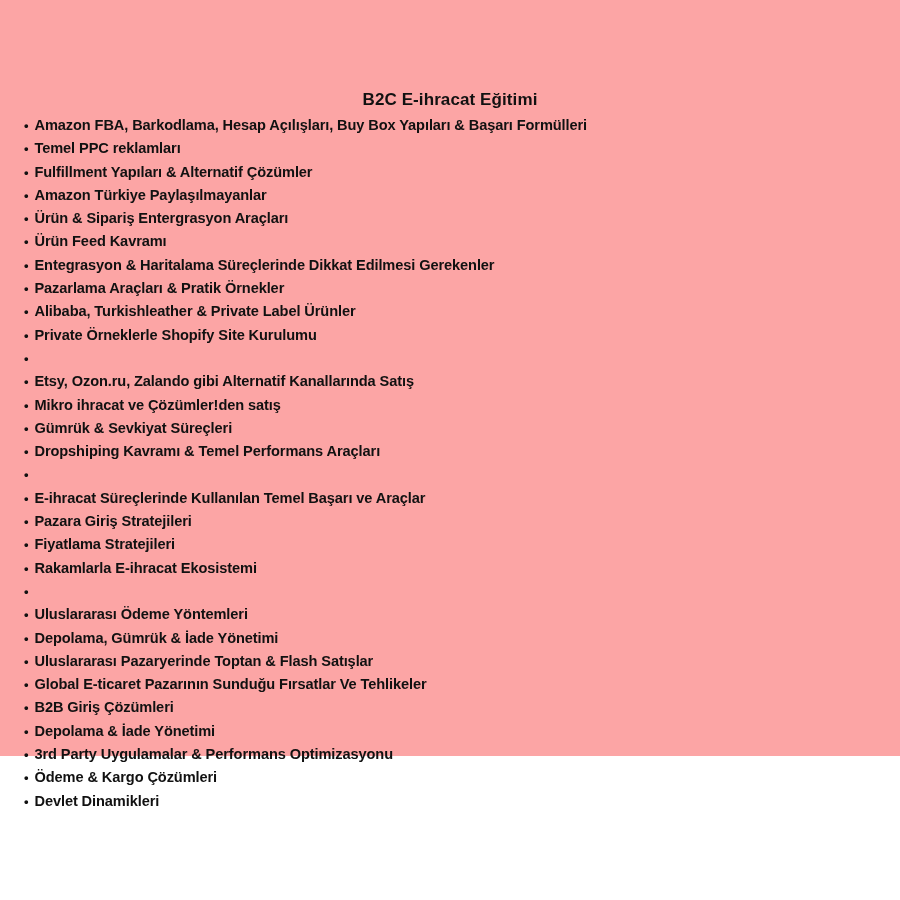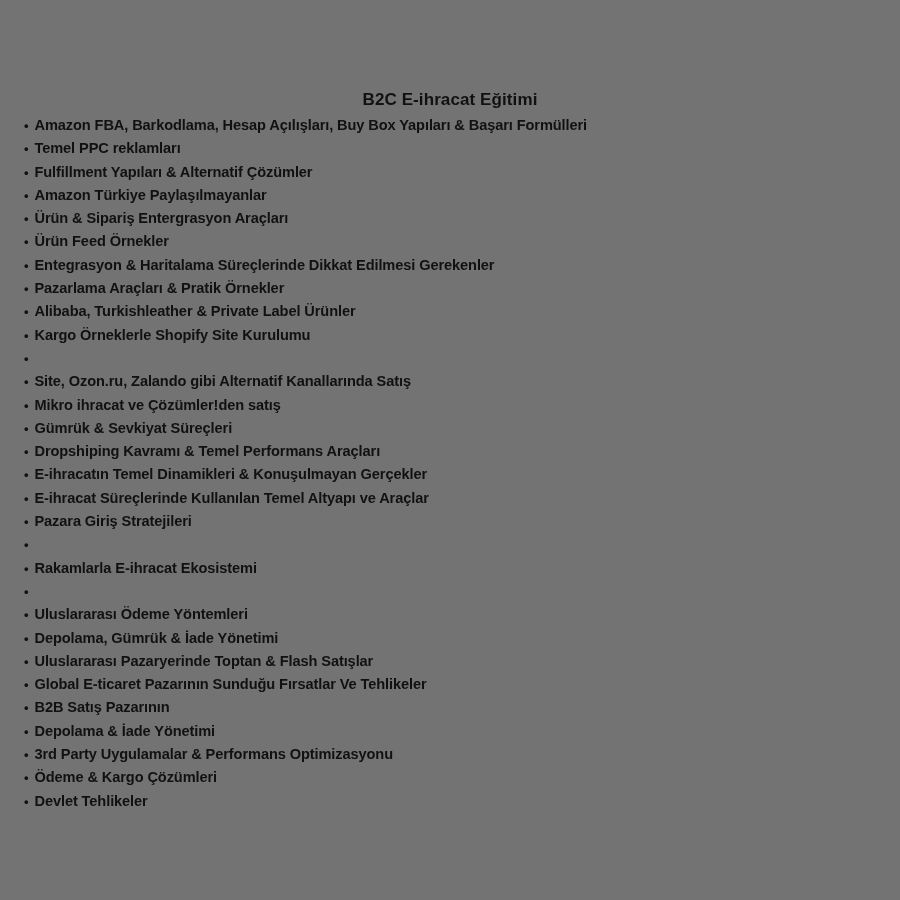--- a/index.html
+++ b/index.html
@@ -4,22 +4,22 @@
 <style>
   * { margin: 0; padding: 0; box-sizing: border-box; }
   html, body {
     width: 900px; height: 900px;
     background: #ffffff;
     font-family: "Liberation Sans", sans-serif;
     overflow: hidden;
   }
   .page {
     position: relative;
-    width: 900px; height: 900px;
-    background: #737373;
+    width: 900px; height: 756px;
+    background: #fca5a5;
   }
   .page-title {
     position: absolute;
     top: 90px; left: 0;
     width: 100%;
     text-align: center;
     font-size: 17px;
     font-weight: 700;
     color: #111111;
     letter-spacing: 0.1px;
@@ -67,71 +67,71 @@
       <li style="color: rgb(17, 17, 17);">
         <span class="bullet">•</span>
         <span>Amazon Türkiye Paylaşılmayanlar</span>
       </li>
       <li style="color: rgb(17, 17, 17);">
         <span class="bullet">•</span>
         <span>Ürün &amp; Sipariş Entergrasyon Araçları</span>
       </li>
       <li style="color: rgb(17, 17, 17);">
         <span class="bullet">•</span>
-        <span>Ürün Feed Örnekler</span>
+        <span>Ürün Feed Kavramı</span>
       </li>
       <li style="color: rgb(17, 17, 17);">
         <span class="bullet">•</span>
         <span>Entegrasyon &amp; Haritalama Süreçlerinde Dikkat Edilmesi Gerekenler</span>
       </li>
       <li style="color: rgb(17, 17, 17);">
         <span class="bullet">•</span>
         <span>Pazarlama Araçları &amp; Pratik Örnekler</span>
       </li>
       <li style="color: rgb(17, 17, 17);">
         <span class="bullet">•</span>
         <span>Alibaba, Turkishleather &amp; Private Label Ürünler</span>
       </li>
       <li style="color: rgb(17, 17, 17);">
         <span class="bullet">•</span>
-        <span>Kargo Örneklerle Shopify Site Kurulumu</span>
+        <span>Private Örneklerle Shopify Site Kurulumu</span>
       </li>
       <li style="color: rgb(17, 17, 17);">
         <span class="bullet">•</span>
       </li>
       <li style="color: rgb(17, 17, 17);">
         <span class="bullet">•</span>
-        <span>Site, Ozon.ru, Zalando gibi Alternatif Kanallarında Satış</span>
+        <span>Etsy, Ozon.ru, Zalando gibi Alternatif Kanallarında Satış</span>
       </li>
       <li style="color: rgb(17, 17, 17);">
         <span class="bullet">•</span>
         <span>Mikro ihracat ve Çözümler!den satış</span>
       </li>
       <li style="color: rgb(17, 17, 17);">
         <span class="bullet">•</span>
         <span>Gümrük &amp; Sevkiyat Süreçleri</span>
       </li>
       <li style="color: rgb(17, 17, 17);">
         <span class="bullet">•</span>
         <span>Dropshiping Kavramı &amp; Temel Performans Araçları</span>
       </li>
       <li style="color: rgb(17, 17, 17);">
         <span class="bullet">•</span>
-        <span>E-ihracatın Temel Dinamikleri &amp; Konuşulmayan Gerçekler</span>
       </li>
       <li style="color: rgb(17, 17, 17);">
         <span class="bullet">•</span>
-        <span>E-ihracat Süreçlerinde Kullanılan Temel Altyapı ve Araçlar</span>
+        <span>E-ihracat Süreçlerinde Kullanılan Temel Başarı ve Araçlar</span>
       </li>
       <li style="color: rgb(17, 17, 17);">
         <span class="bullet">•</span>
         <span>Pazara Giriş Stratejileri</span>
       </li>
       <li style="color: rgb(17, 17, 17);">
         <span class="bullet">•</span>
+        <span>Fiyatlama Stratejileri</span>
       </li>
       <li style="color: rgb(17, 17, 17);">
         <span class="bullet">•</span>
         <span>Rakamlarla E-ihracat Ekosistemi</span>
       </li>
       <li style="color: rgb(17, 17, 17);">
         <span class="bullet">•</span>
       </li>
       <li style="color: rgb(17, 17, 17);">
         <span class="bullet">•</span>
@@ -144,32 +144,32 @@
       <li style="color: rgb(17, 17, 17);">
         <span class="bullet">•</span>
         <span>Uluslararası Pazaryerinde Toptan &amp; Flash Satışlar</span>
       </li>
       <li style="color: rgb(17, 17, 17);">
         <span class="bullet">•</span>
         <span>Global E-ticaret Pazarının Sunduğu Fırsatlar Ve Tehlikeler</span>
       </li>
       <li style="color: rgb(17, 17, 17);">
         <span class="bullet">•</span>
-        <span>B2B Satış Pazarının</span>
+        <span>B2B Giriş Çözümleri</span>
       </li>
       <li style="color: rgb(17, 17, 17);">
         <span class="bullet">•</span>
         <span>Depolama &amp; İade Yönetimi</span>
       </li>
       <li style="color: rgb(17, 17, 17);">
         <span class="bullet">•</span>
         <span>3rd Party Uygulamalar &amp; Performans Optimizasyonu</span>
       </li>
       <li style="color: rgb(17, 17, 17);">
         <span class="bullet">•</span>
         <span>Ödeme &amp; Kargo Çözümleri</span>
       </li>
       <li style="color: rgb(17, 17, 17);">
         <span class="bullet">•</span>
-        <span>Devlet Tehlikeler</span>
+        <span>Devlet Dinamikleri</span>
       </li>
     </ul>
 </div>
 
 </body></html>

